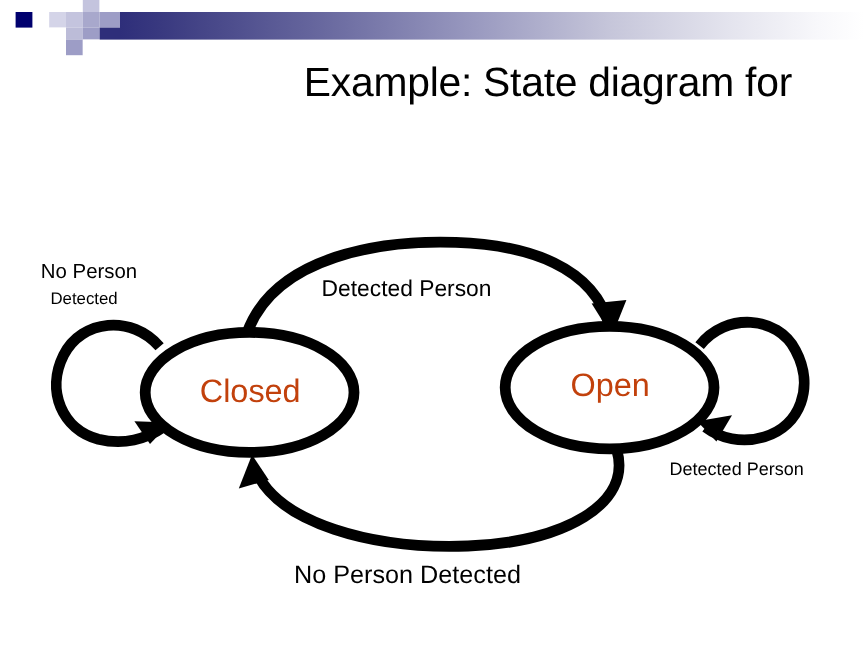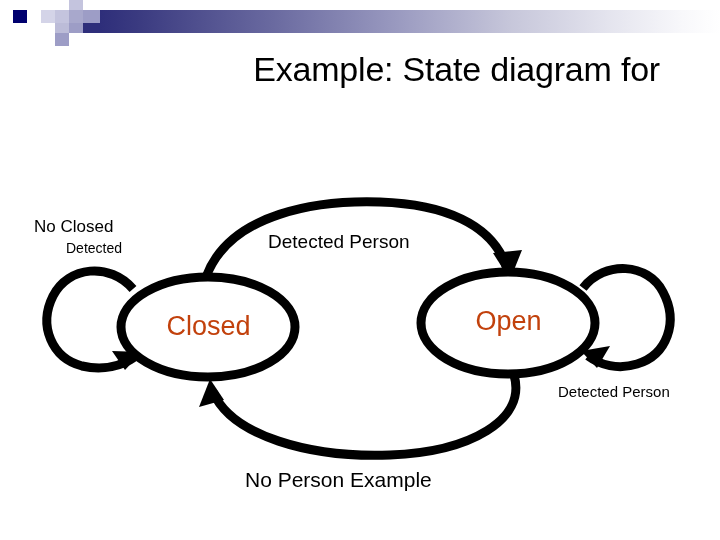--- a/index.html
+++ b/index.html
@@ -92,21 +92,20 @@
   }
   #label-self-closed-line1 {
     left: 34px;
     top: 217px;
     font-size: 17px;
   }
   #label-self-closed-line2 {
     left: 42px;
     top: 240px;
     font-size: 14px;
-    margin-left: 24px;
   }
   #label-top-transition {
     left: 268px;
     top: 231px;
     font-size: 19px;
   }
   #label-self-open {
     left: 558px;
     top: 383px;
     font-size: 15px;
@@ -175,22 +174,22 @@
 
     <ellipse cx="208" cy="327" rx="87" ry="50" fill="#ffffff" stroke="#000000" stroke-width="9"></ellipse>
 
     <ellipse cx="508" cy="323" rx="87" ry="51" fill="#ffffff" stroke="#000000" stroke-width="9"></ellipse>
   </svg>
 
   <div class="state-label" id="state-label-closed">Closed</div>
 
   <div class="state-label" id="state-label-open">Open</div>
 
-  <div class="edge-label" id="label-self-closed-line1">No Closed</div>
+  <div class="edge-label" id="label-self-closed-line1">No Person</div>
 
   <div class="edge-label" id="label-self-closed-line2">Detected</div>
 
   <div class="edge-label" id="label-top-transition">Detected Person</div>
 
   <div class="edge-label" id="label-self-open">Detected Person</div>
 
-  <div class="edge-label" id="label-bottom-transition">No Person Example</div>
+  <div class="edge-label" id="label-bottom-transition">No Person Detected</div>
 </div>
 
 </body></html>

